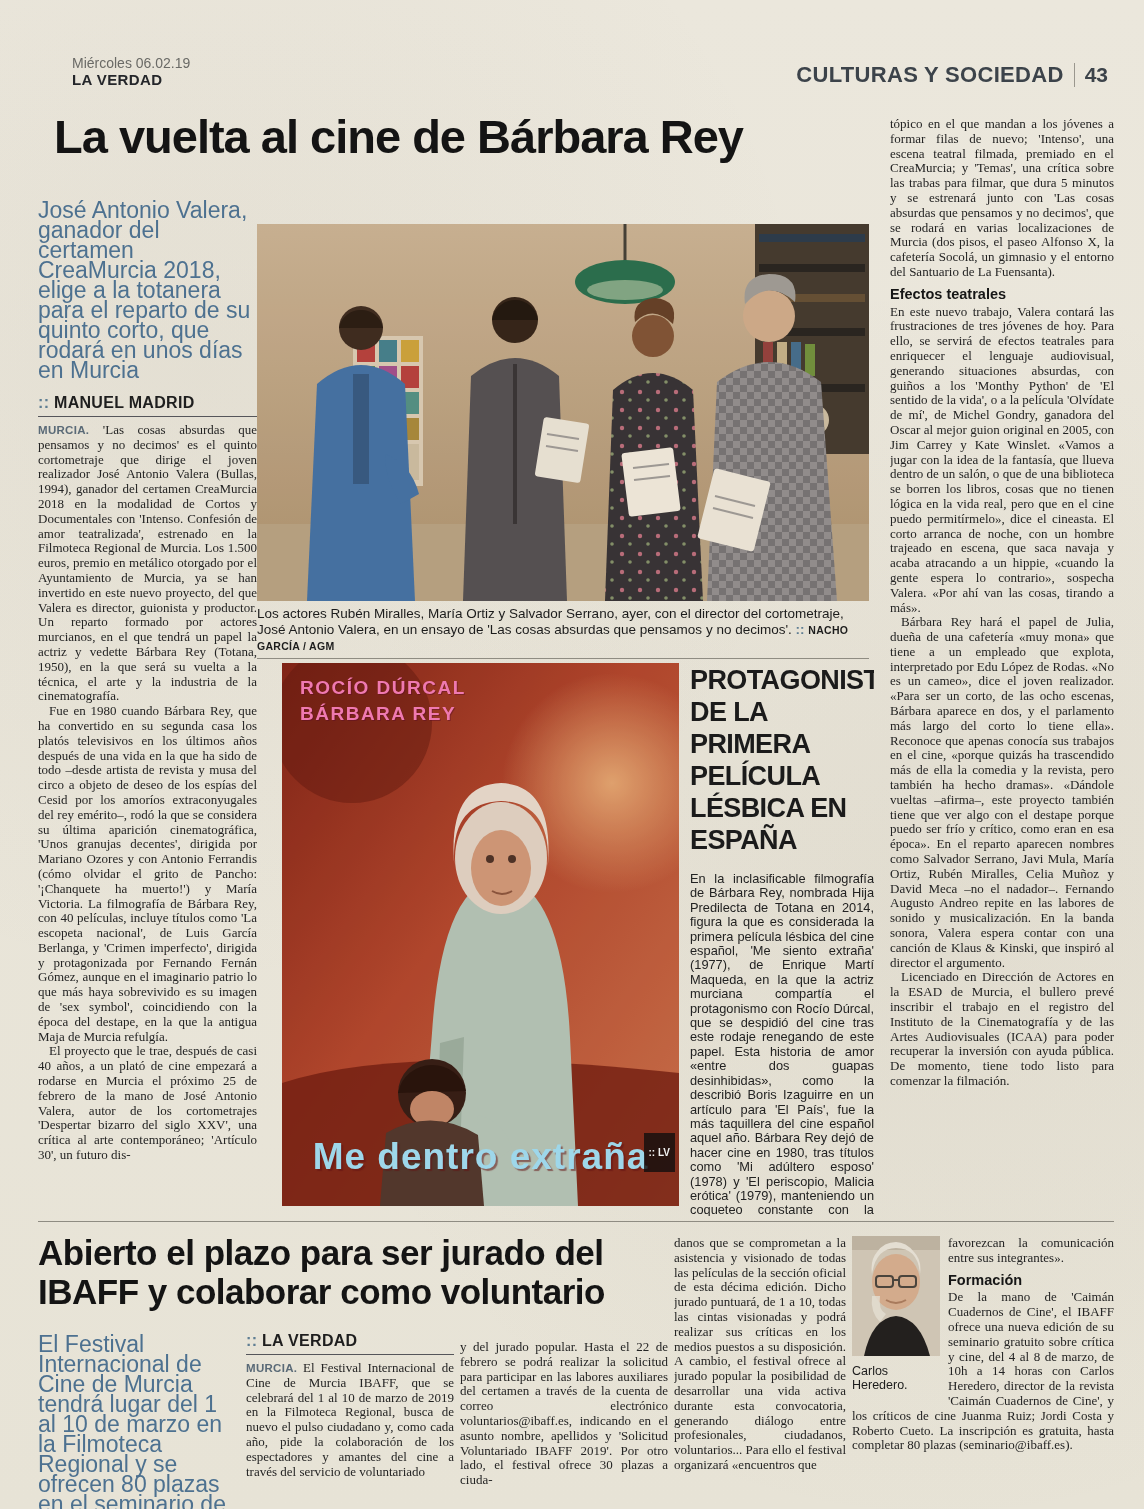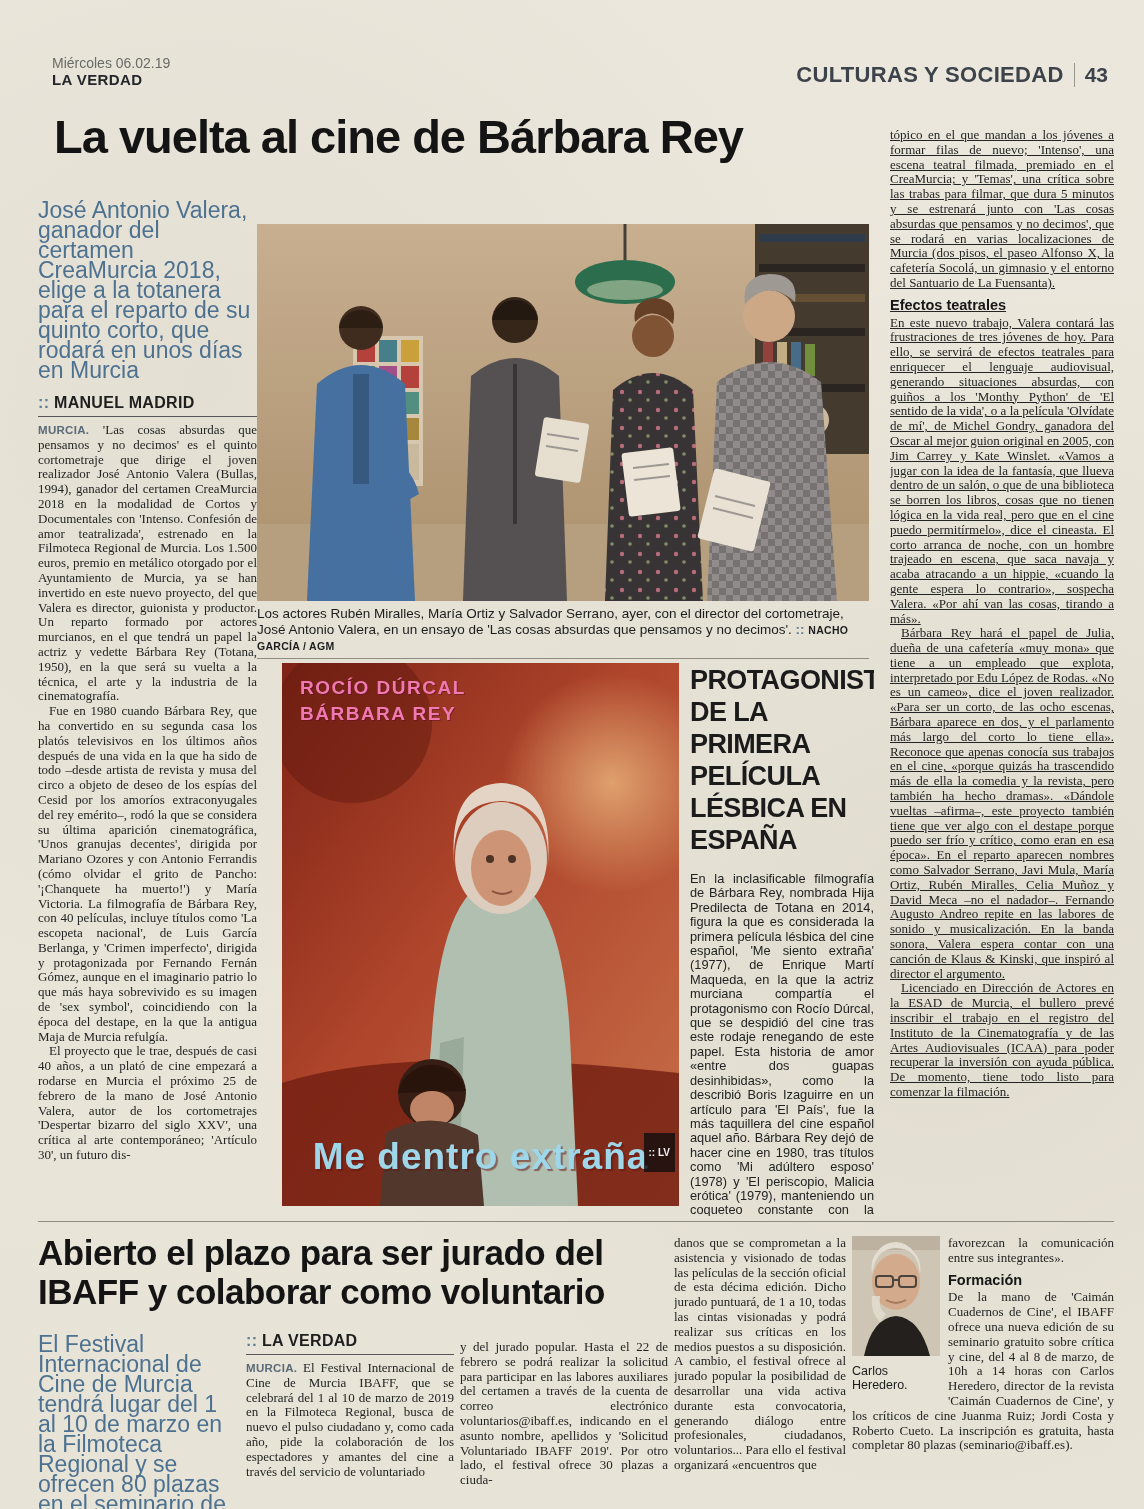--- a/index.html
+++ b/index.html
@@ -59,21 +59,21 @@
 
   
   .b-photo-wrap { float:left; width:88px; margin:0 8px 4px 0; }
   .b-photo-caption { font-family:"Liberation Sans",sans-serif; font-size:12.5px; line-height:14.5px; color:#1c1c1c; margin-top:4px; }
 </style>
 </head>
 <body>
 
 <div id="page">
 
-  <div class="abs" style="left:52px; top:55px;">
+  <div class="abs" style="left:72px; top:55px;">
     <div class="header-date">Miércoles 06.02.19</div>
     <div class="header-paper">LA VERDAD</div>
   </div>
   <div class="abs header-right" style="right:36px; top:62px;">
     <span class="header-section">CULTURAS Y SOCIEDAD</span>
     <span class="header-vbar"></span>
     <span class="header-page">43</span>
   </div>
 
   <h1 class="abs headline-main" style="left:38px; top:112px; width:850px;margin-left:16px;">La vuelta al cine de Bárbara Rey</h1>
@@ -238,21 +238,21 @@
     </div>
     <div class="still-title">Me dentro extraña</div>
     <div class="still-badge">:: LV</div>
   </div>
 
   <div class="abs" style="left:690px; top:664px; width:184px; height:552px; overflow:hidden;">
     <div class="kicker">PROTAGONISTA DE LA PRIMERA PELÍCULA LÉSBICA EN ESPAÑA</div>
     <div class="sans-body">En la inclasificable filmografía de Bárbara Rey, nombrada Hija Predilecta de Totana en 2014, figura la que es considerada la primera película lésbica del cine español, 'Me siento extraña' (1977), de Enrique Martí Maqueda, en la que la actriz murciana compartía el protagonismo con Rocío Dúrcal, que se despidió del cine tras este rodaje renegando de este papel. Esta historia de amor «entre dos guapas desinhibidas», como la describió Boris Izaguirre en un artículo para 'El País', fue la más taquillera del cine español aquel año. Bárbara Rey dejó de hacer cine en 1980, tras títulos como 'Mi adúltero esposo' (1978) y 'El periscopio, Malicia erótica' (1979), manteniendo un coqueteo constante con la televisión, el medio en el que mantiene su tirón, y el teatro.</div>
   </div>
 
-  <div class="abs serif-body" style="left:890px; top:128px; width:224px; height:1100px; overflow:hidden;text-decoration:underline;">
+  <div class="abs serif-body" style="left:890px; top:117px; width:224px; height:1100px; overflow:hidden;">
     <p>tópico en el que mandan a los jóvenes a formar filas de nuevo; 'Intenso', una escena teatral filmada, premiado en el CreaMurcia; y 'Temas', una crítica sobre las trabas para filmar, que dura 5 minutos y se estrenará junto con 'Las cosas absurdas que pensamos y no decimos', que se rodará en varias localizaciones de Murcia (dos pisos, el paseo Alfonso X, la cafetería Socolá, un gimnasio y el entorno del Santuario de La Fuensanta).</p>
     <div class="subhead">Efectos teatrales</div>
     <p>En este nuevo trabajo, Valera contará las frustraciones de tres jóvenes de hoy. Para ello, se servirá de efectos teatrales para enriquecer el lenguaje audiovisual, generando situaciones absurdas, con guiños a los 'Monthy Python' de 'El sentido de la vida', o a la película 'Olvídate de mí', de Michel Gondry, ganadora del Oscar al mejor guion original en 2005, con Jim Carrey y Kate Winslet. «Vamos a jugar con la idea de la fantasía, que llueva dentro de un salón, o que de una biblioteca se borren los libros, cosas que no tienen lógica en la vida real, pero que en el cine puedo permitírmelo», dice el cineasta. El corto arranca de noche, con un hombre trajeado en escena, que saca navaja y acaba atracando a un hippie, «cuando la gente espera lo contrario», sospecha Valera. «Por ahí van las cosas, tirando a más».</p>
     <p class="ind">Bárbara Rey hará el papel de Julia, dueña de una cafetería «muy mona» que tiene a un empleado que explota, interpretado por Edu López de Rodas. «No es un cameo», dice el joven realizador. «Para ser un corto, de las ocho escenas, Bárbara aparece en dos, y el parlamento más largo del corto lo tiene ella». Reconoce que apenas conocía sus trabajos en el cine, «porque quizás ha trascendido más de ella la comedia y la revista, pero también ha hecho dramas». «Dándole vueltas –afirma–, este proyecto también tiene que ver algo con el destape porque puedo ser frío y crítico, como eran en esa época». En el reparto aparecen nombres como Salvador Serrano, Javi Mula, María Ortiz, Rubén Miralles, Celia Muñoz y David Meca –no el nadador–. Fernando Augusto Andreo repite en las labores de sonido y musicalización. En la banda sonora, Valera espera contar con una canción de Klaus &amp; Kinski, que inspiró al director el argumento.</p>
     <p class="ind">Licenciado en Dirección de Actores en la ESAD de Murcia, el bullero prevé inscribir el trabajo en el registro del Instituto de la Cinematografía y de las Artes Audiovisuales (ICAA) para poder recuperar la inversión con ayuda pública. De momento, tiene todo listo para comenzar la filmación.</p>
   </div>
 
   <div class="abs hrule" style="left:38px; top:1221px; width:1076px;"></div>
 
   <h2 class="abs headline-bottom" style="left:38px; top:1233px; width:660px;">Abierto el plazo para ser jurado del IBAFF y colaborar como voluntario</h2>

